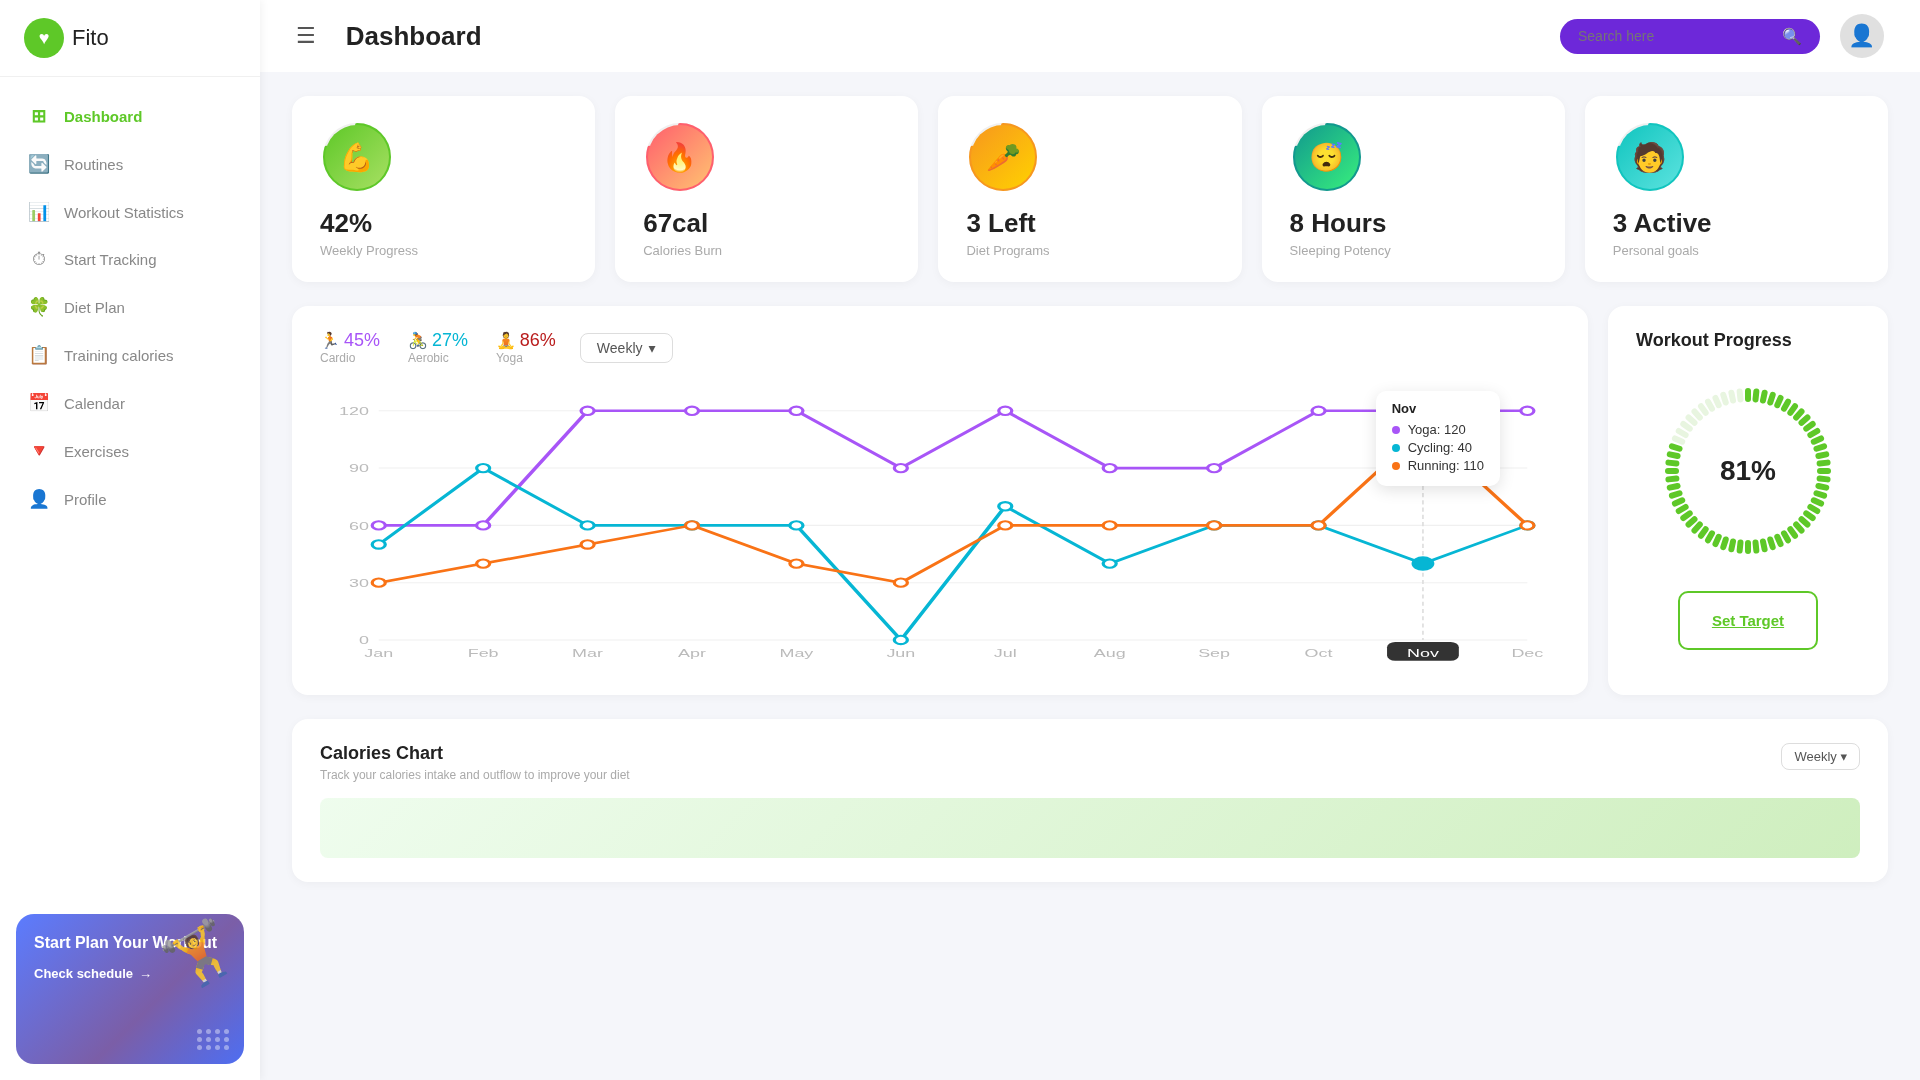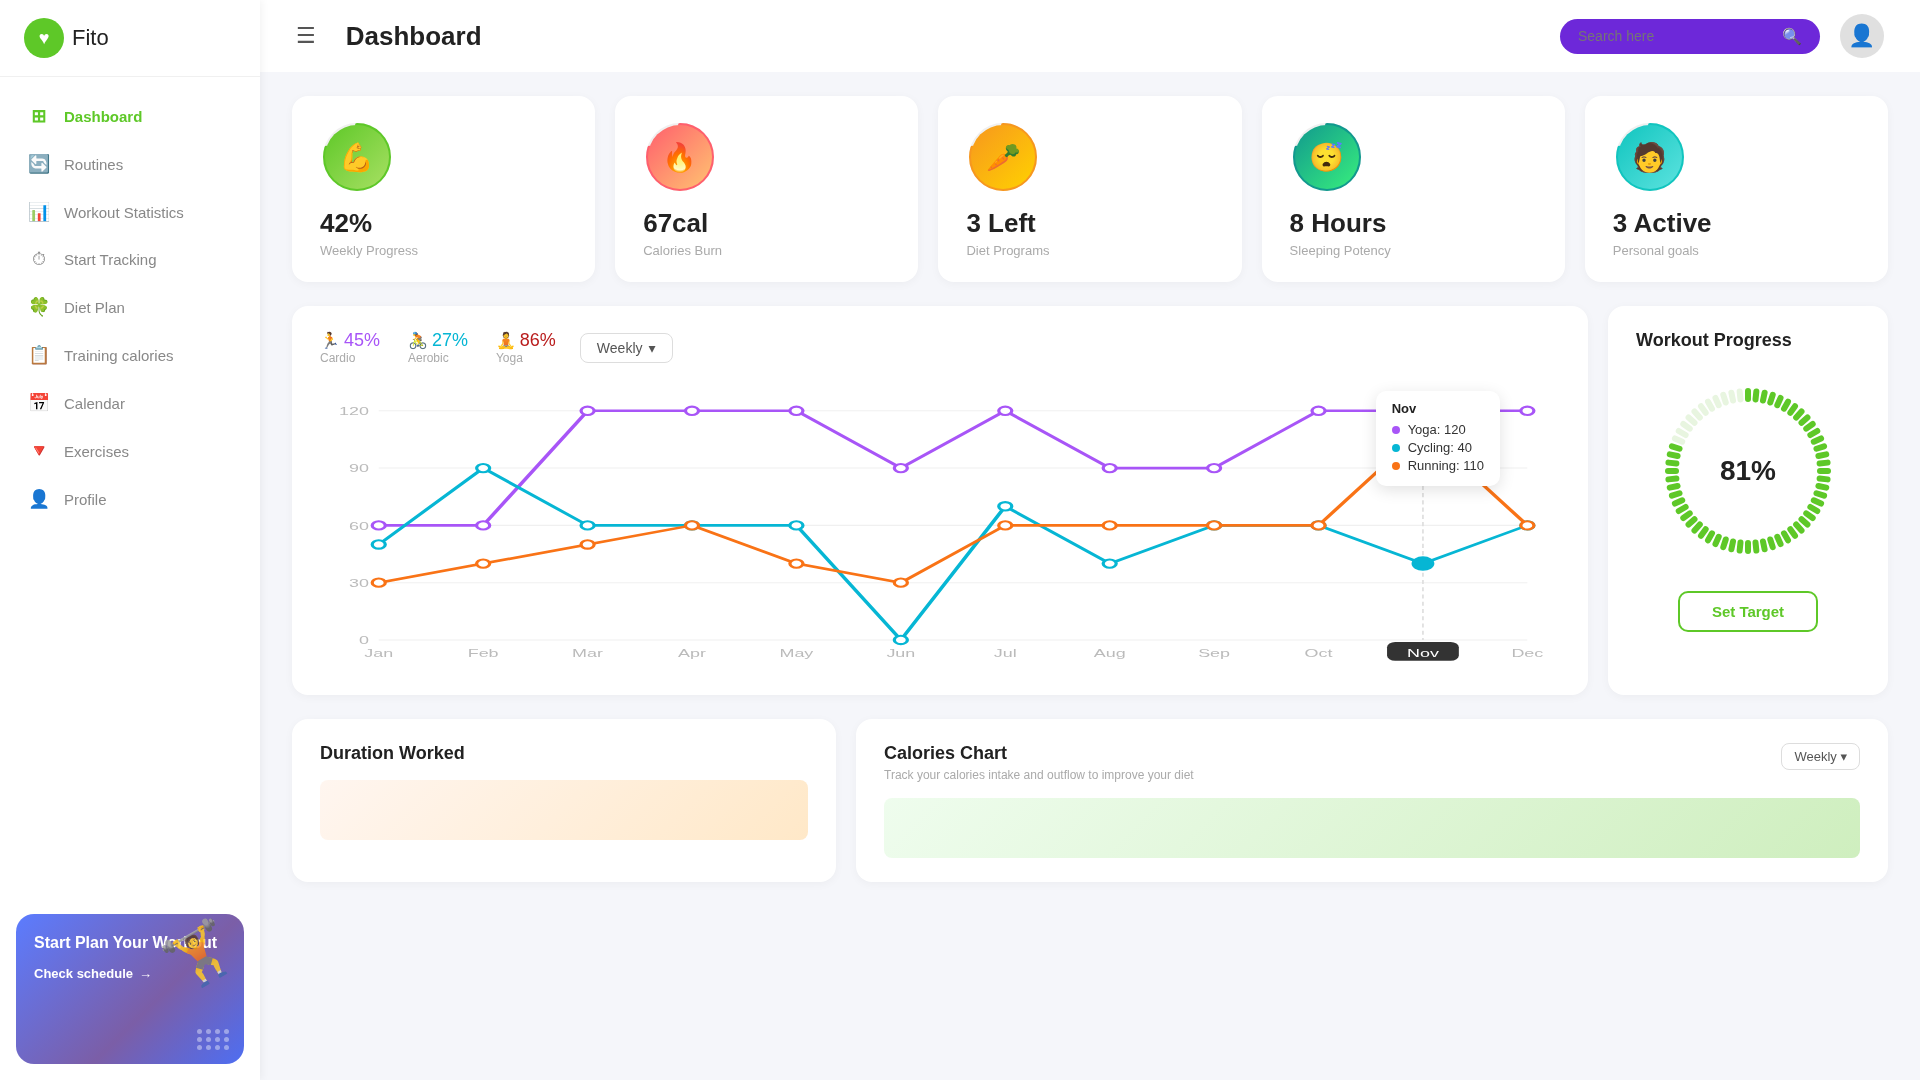--- a/index.html
+++ b/index.html
@@ -195,22 +195,22 @@
     .wp-title { font-size: 18px; font-weight: 700; color: #222; align-self: flex-start; }
 
     
     .radial-wrap { position: relative; width: 200px; height: 200px; }
     .radial-center {
       position: absolute; top: 50%; left: 50%; transform: translate(-50%,-50%);
       font-size: 28px; font-weight: 700; color: #222;
     }
 
     .set-target-btn {
-      border: 2px solid #5ec828; border-radius: 10px; padding: 10px 32px;
-      background: #fff; color: #5ec828; font-size: 15px; font-weight: 600; cursor: pointer;
+      border: 2px solid #5ec828; border-radius: 10px; padding: 19px 32px;
+      background: #fff; color: #5ec828; font-size: 15px; font-weight: 600; cursor: pointer; text-decoration: underline;
     }
 
     
     .bottom-row { display: flex; gap: 20px; }
     .duration-card {
       background: #fff; border-radius: 16px; padding: 24px 28px;
       flex: 1; box-shadow: 0 2px 10px rgba(0,0,0,0.04);
     }
     .calories-card {
       background: #fff; border-radius: 16px; padding: 24px 28px;
@@ -565,24 +565,20 @@
               <line x1="85.0303582611213" y1="29.573372747166005" x2="83.36706473457922" y2="21.74819194129556" stroke="#e8f5e0" stroke-width="6" stroke-linecap="round"></line>
               <line x1="92.47395064472896" y1="28.394423533484314" x2="91.63772293858773" y2="20.438248370538133" stroke="#e8f5e0" stroke-width="6" stroke-linecap="round"></line>
             </svg>
           <div class="radial-center">81%</div>
         </div>
         <button class="set-target-btn">Set Target</button>
       </div>
     </div>
 
     <div class="bottom-row">
-      <div class="duration-card">
-        <div class="card-title">Duration Worked</div>
-        <div class="bar-chart-placeholder"></div>
-      </div>
       <div class="calories-card">
         <div style="display:flex;justify-content:space-between;align-items:flex-start;">
           <div>
             <div class="card-title">Calories Chart</div>
             <div class="card-subtitle">Track your calories intake and outflow to improve your diet</div>
           </div>
           <button class="weekly-btn-sm">
             <span>Weekly</span> ▾
           </button>
         </div>

